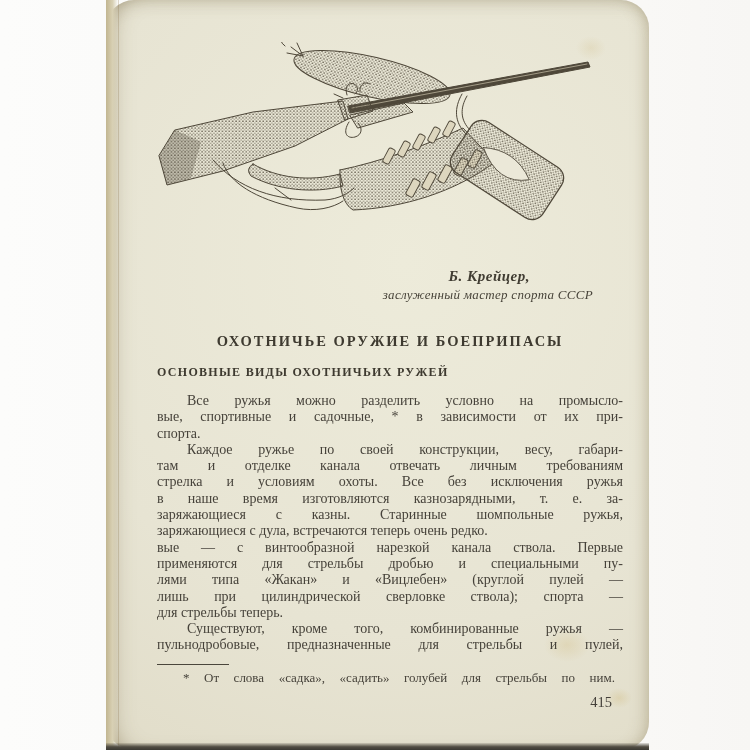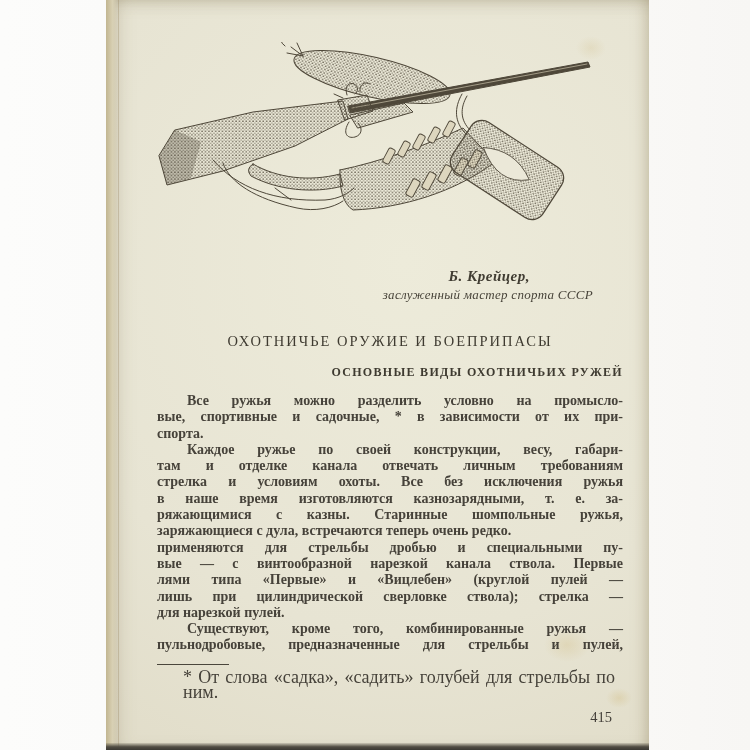--- a/index.html
+++ b/index.html
@@ -2,50 +2,50 @@
 <html><head>
 <meta charset="utf-8">
 <style>
   html,body{margin:0;padding:0;width:750px;height:750px;overflow:hidden;
     background:#fbfbfa;font-family:"Liberation Serif",serif;}
   .photo{position:relative;width:750px;height:750px;background:linear-gradient(90deg,#fcfcfb 0,#fbfbfa 14%, #f9f8f6 86%, #f7f6f4 100%);}
   .page{position:absolute;left:106px;top:0;width:543px;height:750px;
     background:radial-gradient(120% 90% at 55% 35%, #edebda 0%, #e7e4d3 55%, #ded9c4 100%);
     box-shadow:inset 16px 0 22px -12px rgba(110,92,55,.5),
                inset -12px 0 16px -10px rgba(125,110,72,.38),
-               inset 0 14px 18px -14px rgba(125,110,72,.25);}
+               inset 0 14px 18px -14px rgba(125,110,72,.25);border-radius:28px;}
   .page-edge-left{position:absolute;left:0;top:0;width:12px;height:750px;
     background:linear-gradient(90deg,#c2b691,#d8d0b4 55%,rgba(216,208,180,0));}
   .page-edge-line{position:absolute;left:12px;top:0;width:1px;height:100%;background:rgba(140,120,80,.28);}
   .band-bottom{position:absolute;left:0;bottom:0;width:100%;height:7px;
     background:linear-gradient(180deg,rgba(90,85,70,.15),#504c42 55%,#3b3933);}
   .stain{position:absolute;border-radius:50%;pointer-events:none;}
   .s1{left:438px;top:628px;width:46px;height:34px;background:radial-gradient(closest-side,rgba(195,160,70,.18),rgba(195,160,70,0));}
   .s2{left:500px;top:688px;width:26px;height:20px;background:radial-gradient(closest-side,rgba(195,160,70,.2),rgba(195,160,70,0));}
   .s3{left:470px;top:36px;width:30px;height:24px;background:radial-gradient(closest-side,rgba(190,160,80,.14),rgba(190,160,80,0));}
 
   .content{position:absolute;left:51px;top:0;width:466px;color:#46423a;}
   svg.illustration{display:block;margin:42px auto 0;}
 
   .byline{margin-top:34px;text-align:right;}
   .byline-name{font-size:15px;font-weight:bold;font-style:italic;letter-spacing:.5px;padding-right:93px;color:#413d33;}
   .byline-title{font-size:13px;font-style:italic;letter-spacing:.3px;padding-right:30px;margin-top:2px;color:#48443a;text-align:right;}
 
-  .heading{margin-top:30px;text-align:center;font-weight:normal;font-size:14.5px;
+  .heading{margin-top:30px;text-align:center;font-weight:bold;font-size:14.5px;
     letter-spacing:2px;color:#3e3a30;white-space:nowrap;}
-  .subheading{margin-top:15px;text-align:right;font-weight:bold;font-size:12px;
+  .subheading{margin-top:15px;text-align:left;font-weight:bold;font-size:12px;
     letter-spacing:1.3px;color:#3e3a30;white-space:nowrap;}
 
-  .bodytext{margin-top:13px;font-size:14px;line-height:16.3px;font-weight:bold;}
+  .bodytext{margin-top:13px;font-size:14px;line-height:16.3px;}
   .bline{text-align:justify;text-align-last:justify;}
   .bline.first{padding-left:30px;}
   .bline.last{text-align-last:left;}
 
   .footrule{width:72px;border:0;border-top:1.4px solid #4a463c;margin:10px 0 0 0;}
-  .footnote{margin-top:5px;font-size:18px;line-height:15px;padding-left:26px;margin-right:8px;
+  .footnote{margin-top:5px;font-size:13px;line-height:15px;padding-left:26px;margin-right:8px;
     text-align:justify;text-align-last:justify;color:#46423a;}
   .page-number{margin-top:9px;text-align:right;padding-right:11px;font-size:14.5px;color:#44403a;}
 </style>
 </head>
 <body>
 
 <div class="photo">
   <div class="page">
     <div class="page-edge-left"></div>
     <div class="page-edge-line"></div>
@@ -129,27 +129,27 @@
       <div class="subheading">ОСНОВНЫЕ ВИДЫ ОХОТНИЧЬИХ РУЖЕЙ</div>
 
       <div class="bodytext">
           <div class="bline first">Все ружья можно разделить условно на промысло-</div>
           <div class="bline">вые, спортивные и садочные, * в зависимости от их при-</div>
           <div class="bline last">спорта.</div>
           <div class="bline first">Каждое ружье по своей конструкции, весу, габари-</div>
           <div class="bline">там и отделке канала отвечать личным требованиям</div>
           <div class="bline">стрелка и условиям охоты. Все без исключения ружья</div>
           <div class="bline">в наше время изготовляются казнозарядными, т. е. за-</div>
-          <div class="bline">ряжающимися с казны. Старинные шомпольные ружья,</div>
+          <div class="bline">заряжающиеся с казны. Старинные шомпольные ружья,</div>
           <div class="bline last">заряжающиеся с дула, встречаются теперь очень редко.</div>
+          <div class="bline">вые — с винтообразной нарезкой канала ствола. Первые</div>
           <div class="bline">применяются для стрельбы дробью и специальными пу-</div>
-          <div class="bline">вые — с винтообразной нарезкой канала ствола. Первые</div>
-          <div class="bline">лями типа «Первые» и «Вицлебен» (круглой пулей —</div>
-          <div class="bline">лишь при цилиндрической сверловке ствола); стрелка —</div>
-          <div class="bline last">для нарезкой пулей.</div>
+          <div class="bline">лями типа «Жакан» и «Вицлебен» (круглой пулей —</div>
+          <div class="bline">лишь при цилиндрической сверловке ствола); спорта —</div>
+          <div class="bline last">для стрельбы теперь.</div>
           <div class="bline first">Существуют, кроме того, комбинированные ружья —</div>
           <div class="bline">пульнодробовые, предназначенные для стрельбы и пулей,</div>
         </div>
 
       <hr class="footrule">
       <div class="footnote">* От слова «садка», «садить» голубей для стрельбы по ним.</div>
       <div class="page-number">415</div>
 
     </div>
     <div class="band-bottom"></div>

